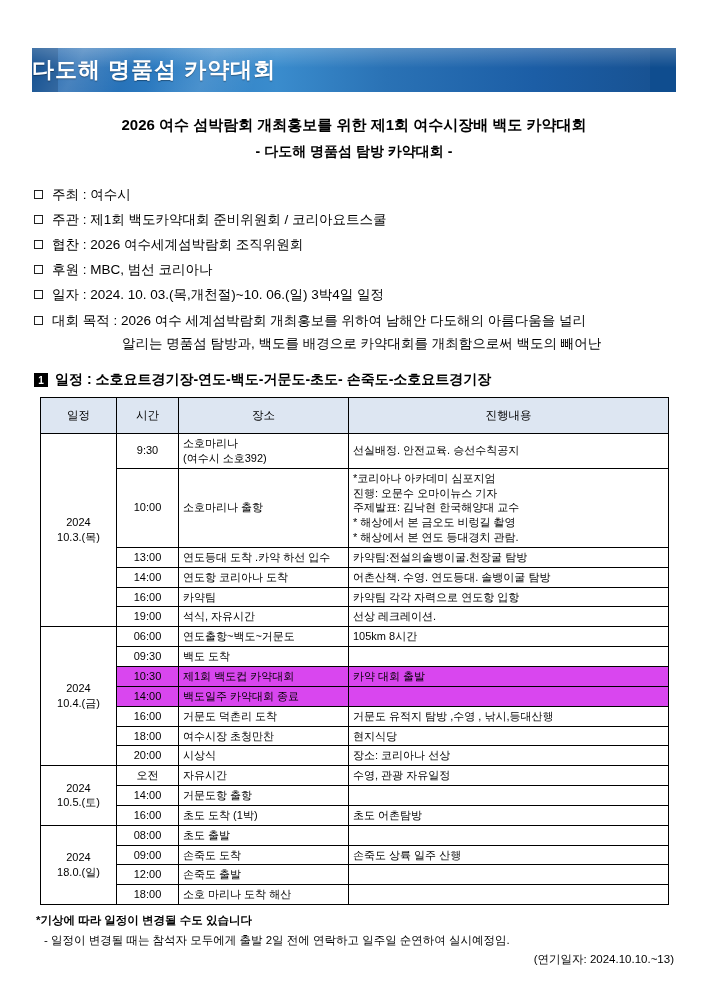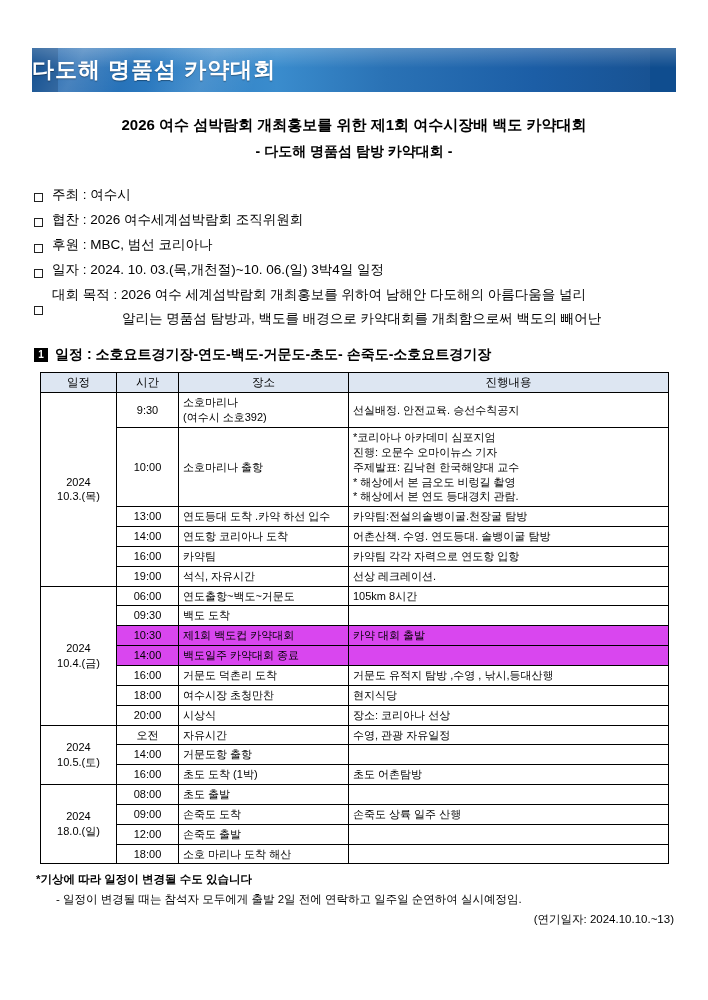--- a/index.html
+++ b/index.html
@@ -68,21 +68,21 @@
     font-size: 14px;
     font-weight: bold;
   }
 
   
   .info-list {
     margin: 22px 34px 0 34px;
   }
   .info-row {
     display: flex;
-    align-items: center;
+    align-items: flex-start;
     font-size: 13.5px;
     line-height: 1.72;
     margin-bottom: 2px;
   }
   .sq {
     flex: 0 0 auto;
     width: 9px; height: 9px;
     border: 1.3px solid #222;
     margin: 7px 9px 0 0;
     background: #fff;
@@ -123,38 +123,38 @@
     border: 1px solid #000;
     padding: 2px 4px;
     vertical-align: middle;
     line-height: 1.35;
   }
   table.sched th {
     background: #dde6f2;
     text-align: center;
     font-weight: normal;
     font-size: 11.5px;
-    height: 20px;
+    height: 36px;
   }
   .c-date { width: 76px; text-align: center; }
   .c-time { width: 62px; text-align: center; }
   .c-place { width: 170px; }
   .c-desc { width: 320px; }
   td.ctr { text-align: center; }
   tr.hl td { background: #d946ef; margin-left: 28px; }
   td.multi { line-height: 1.45; }
 
   
   .notes {
     margin: 6px 34px 0 36px;
     font-size: 11.5px;
     line-height: 1.7;
   }
   .notes .n1 { font-weight: bold; }
-  .notes .n2 { padding-left: 8px; margin-left: 12px; }
+  .notes .n2 { padding-left: 8px; }
   .notes .n3 { padding-left: 22px; text-align: right; }
 </style>
 </head>
 <body>
 
 <div class="page">
 
   <div class="banner">
     <div class="cap-left"></div>
     <div class="cap-right"></div>
@@ -162,20 +162,24 @@
     <div class="banner-title">다도해 명품섬 카약대회</div>
   </div>
 
   <div class="headline">2026 여수 섬박람회 개최홍보를 위한 제1회 여수시장배 백도 카약대회</div>
   <div class="subhead">- 다도해 명품섬 탐방 카약대회 -</div>
 
   <div class="info-list">
     <div class="info-row">
       <span class="sq"></span>
       <span class="info-text">주최 : 여수시</span>
+    </div>
+    <div class="info-row">
+      <span class="sq"></span>
+      <span class="info-text">주관 : 제1회 백도카약대회 준비위원회 / 코리아요트스쿨</span>
     </div>
     <div class="info-row">
       <span class="sq"></span>
       <span class="info-text">협찬 : 2026 여수세계섬박람회 조직위원회</span>
     </div>
     <div class="info-row">
       <span class="sq"></span>
       <span class="info-text">후원 : MBC, 범선 코리아나</span>
     </div>
     <div class="info-row">

